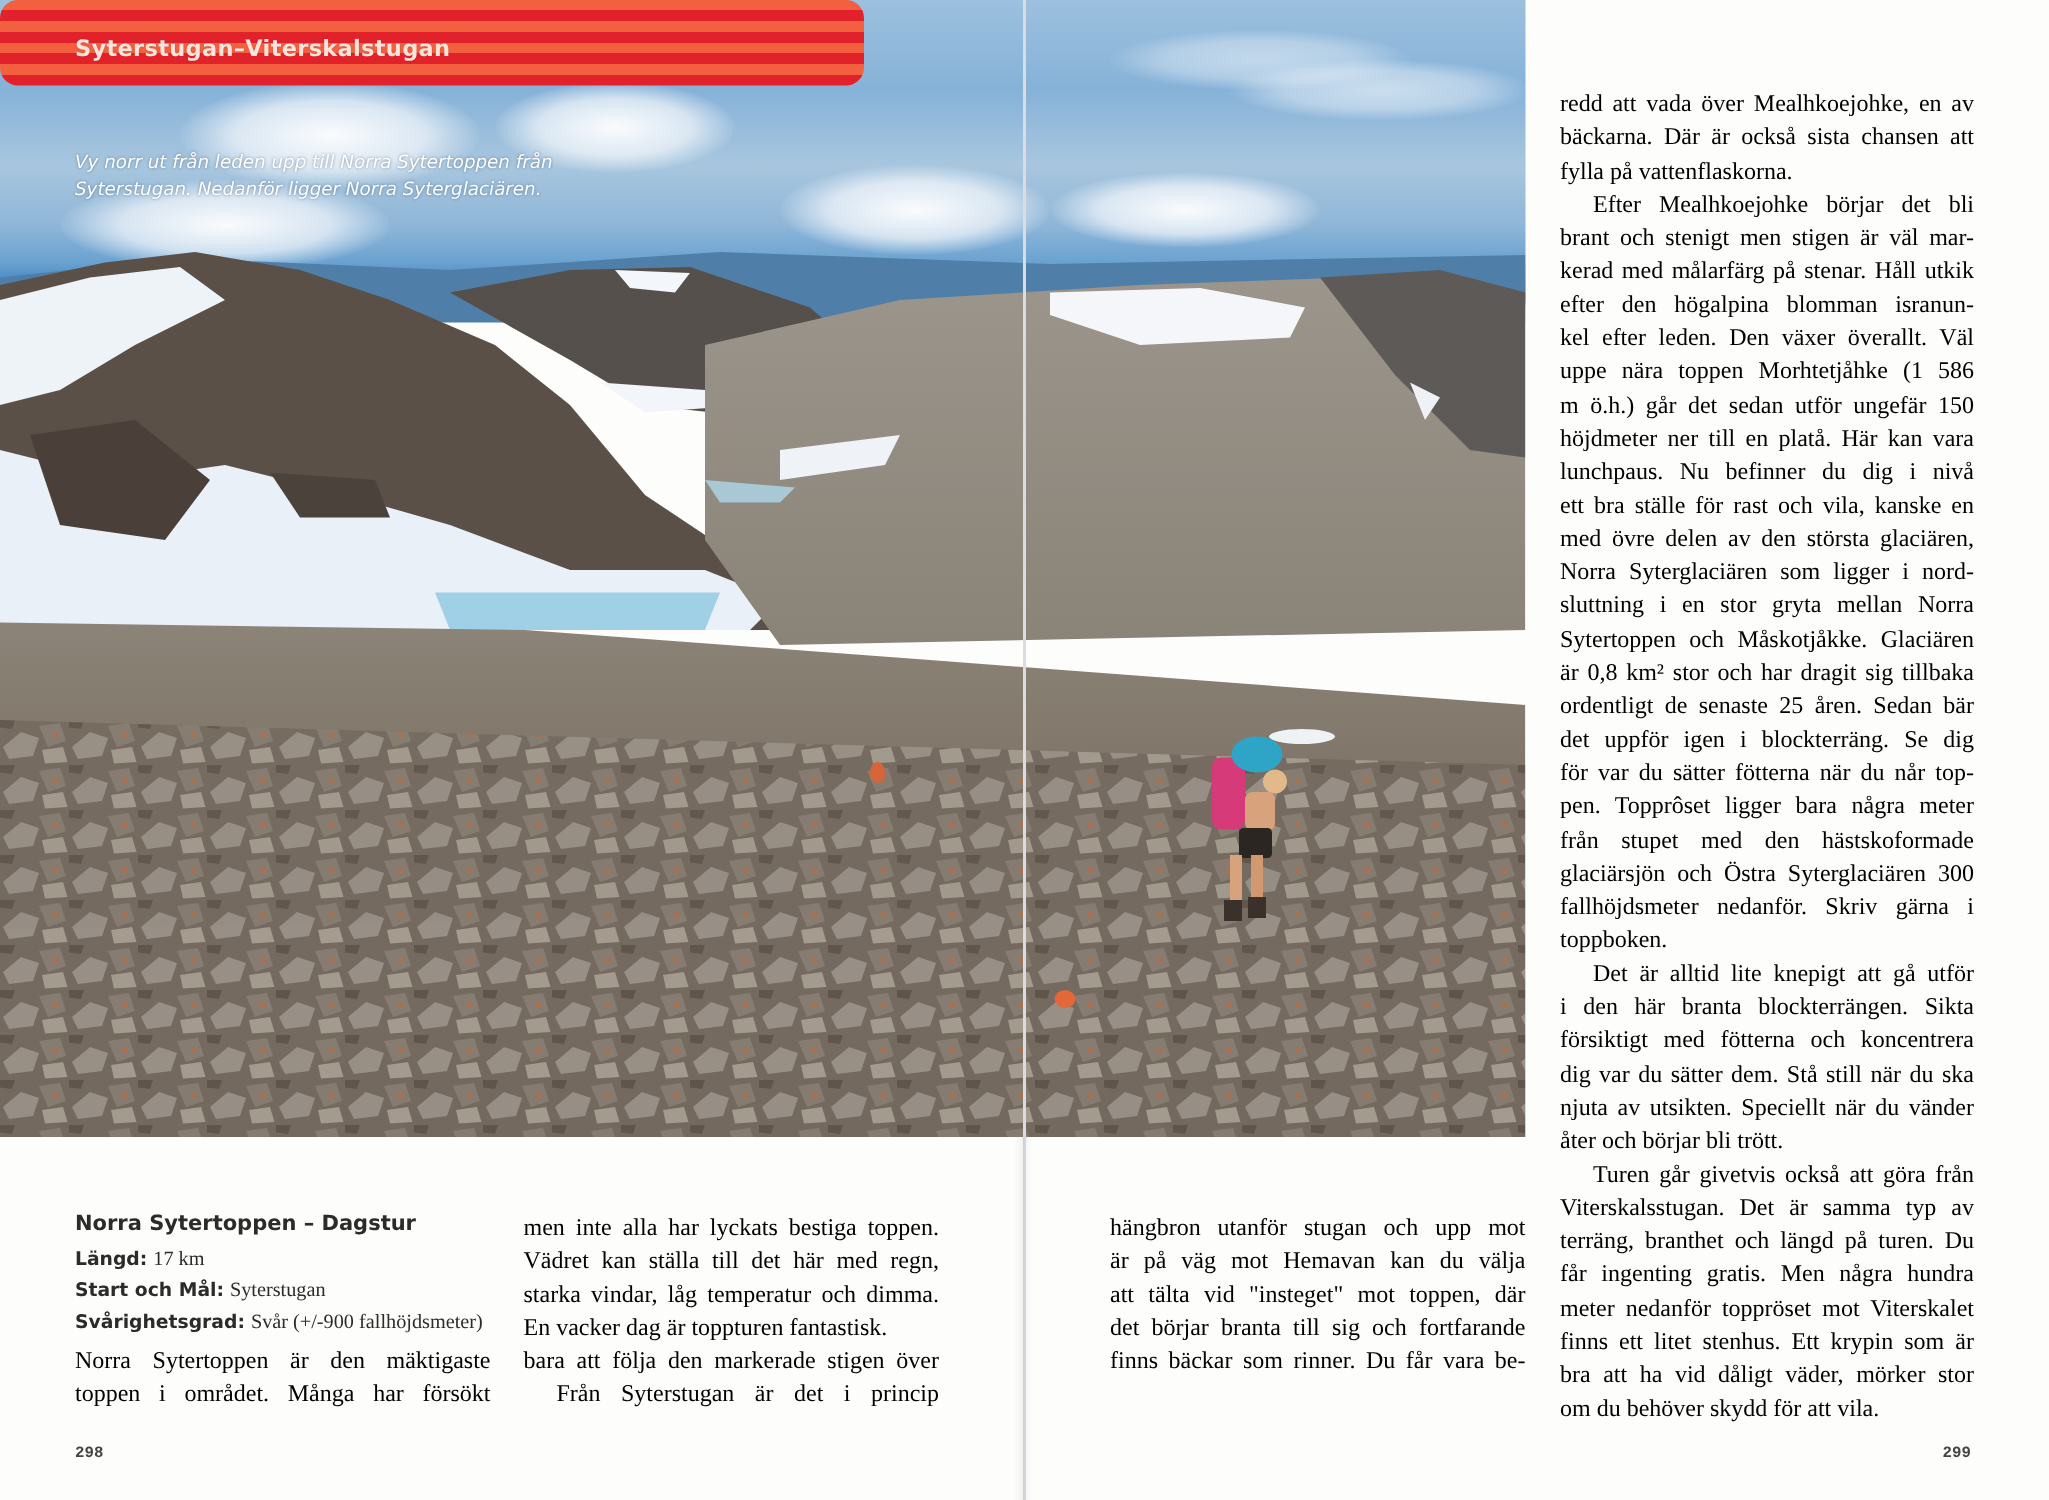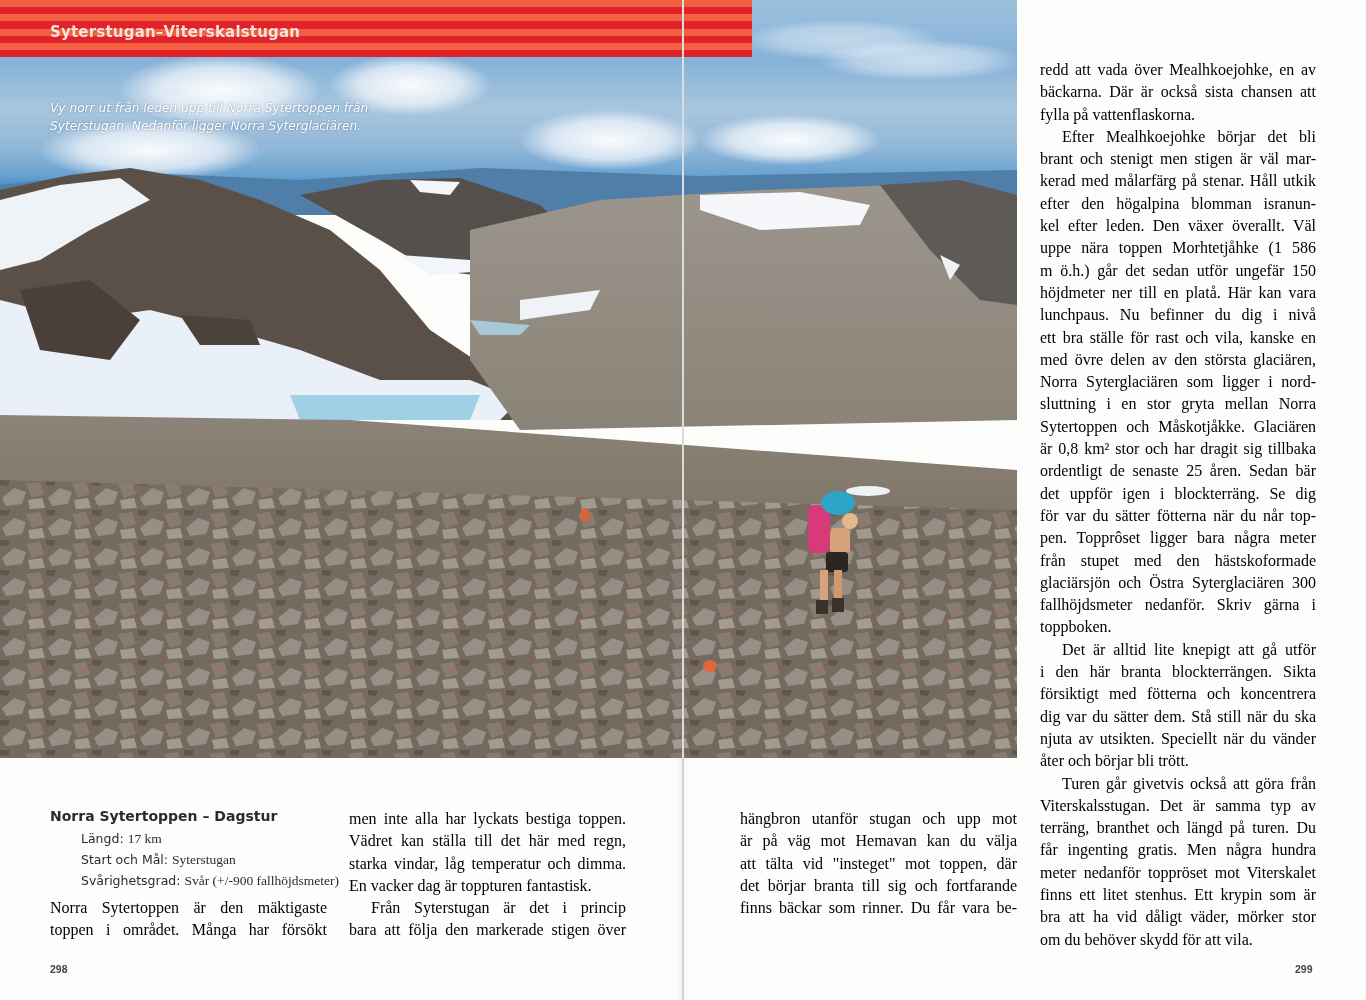--- a/index.html
+++ b/index.html
@@ -14,40 +14,40 @@
       linear-gradient(180deg, #9cc0de 0px, #86b2d8 60px, #a8c6de 110px, #8fb6d8 150px, #6aa2d0 175px, #3f86c4 190px, #5f8fb6 200px, transparent 205px);
   }
   .photo svg { position:absolute; left:0; top:0; }
   .cloud { position:absolute; border-radius:50%; background:radial-gradient(ellipse at center, rgba(255,255,255,.95) 0%, rgba(245,248,252,.7) 45%, rgba(230,240,250,0) 72%); }
 
   .gutter { position:absolute; left:682px; top:0; width:2px; height:1000px; background:#d9dde2; }
   .gutter-shadow { position:absolute; left:676px; top:758px; width:12px; height:242px;
      background:linear-gradient(90deg, rgba(0,0,0,0) 0%, rgba(0,0,0,.04) 45%, rgba(0,0,0,.07) 50%, rgba(0,0,0,.04) 55%, rgba(0,0,0,0) 100%); }
 
   
-  .banner { position:absolute; left:0; top:0; width:752px; height:57px;
-    background: repeating-linear-gradient(180deg, #f2603f 0px, #f2603f 7px, #e2222b 7px, #e2222b 14.3px); }
+  .banner { position:absolute; left:0; top:0; width:576px; height:57px;
+    background: repeating-linear-gradient(180deg, #f2603f 0px, #f2603f 7px, #e2222b 7px, #e2222b 14.3px); border-radius: 12px; }
   .banner-title { position:absolute; left:50px; top:23px; font-family:"DejaVu Sans", "Liberation Sans", sans-serif;
     font-weight:bold; font-size:15px; color:#fbe4dc; letter-spacing:.2px; text-shadow:0 0 1px rgba(120,0,0,.3); }
 
   .caption { position:absolute; left:50px; top:99px; width:360px; font-family:"DejaVu Sans", "Liberation Sans", sans-serif;
     font-style:italic; font-size:12.2px; line-height:18px; color:#ffffff; text-shadow:0 0 2px rgba(40,70,110,.6); }
 
   
   .col { position:absolute; font-size:16px; line-height:22.3px; text-align:justify; color:#000000; }
   .col .line { display:block; text-align:justify; text-align-last:justify; white-space:nowrap; }
   .col .line.last { text-align-last:left; }
 
   .infobox { position:absolute; left:50px; top:806px; width:290px; font-family:"DejaVu Sans", "Liberation Sans", sans-serif; color:#2b2b2b; }
   .info-title { font-weight:bold; font-size:14px; line-height:20px; margin-bottom:2px; }
   .info-row { font-size:12.5px; line-height:21px; }
-  .info-row .k { font-weight:normal;margin-left:31px; }
+  .info-row .k { font-weight:bold; }
   .info-row .v { font-family:"Liberation Serif", serif; font-size:13.5px; }
 
-  .page-num { position:absolute; top:963px; font-family:Liberation Sans, sans-serif; font-weight:bold; font-size:10.5px; color:#444;text-align:right; }
+  .page-num { position:absolute; top:963px; font-family:Liberation Mono, monospace; font-weight:bold; font-size:10.5px; color:#444;text-align:right; }
 </style>
 </head>
 <body>
 
 <div class="spread">
 
   <div class="photo">
     <div class="cloud" style="left:120px;top:55px;width:200px;height:70px;"></div>
     <div class="cloud" style="left:330px;top:55px;width:160px;height:60px;"></div>
     <div class="cloud" style="left:520px;top:110px;width:180px;height:60px;"></div>
@@ -149,22 +149,22 @@
   <div class="col" style="left:50px;top:897px;width:277px;">
     <span class="line">Norra Sytertoppen är den mäktigaste</span>
     <span class="line">toppen i området. Många har försökt</span>
   </div>
 
   <div class="col" style="left:349px;top:808px;width:277px;">
     <span class="line">men inte alla har lyckats bestiga toppen.</span>
     <span class="line">Vädret kan ställa till det här med regn,</span>
     <span class="line">starka vindar, låg temperatur och dimma.</span>
     <span class="line last">En vacker dag är toppturen fantastisk.</span>
+    <span class="line">bara att följa den markerade stigen över</span>
     <span class="line" style="padding-left:22px">Från Syterstugan är det i princip</span>
-    <span class="line">bara att följa den markerade stigen över</span>
   </div>
 
   <div class="page-num" style="left:50px;">298</div>
 
   <div class="col" style="left:740px;top:808px;width:277px;">
     <span class="line">hängbron utanför stugan och upp mot</span>
     <span class="line">är på väg mot Hemavan kan du välja</span>
     <span class="line">att tälta vid "insteget" mot toppen, där</span>
     <span class="line">det börjar branta till sig och fortfarande</span>
     <span class="line">finns bäckar som rinner. Du får vara be-</span>

